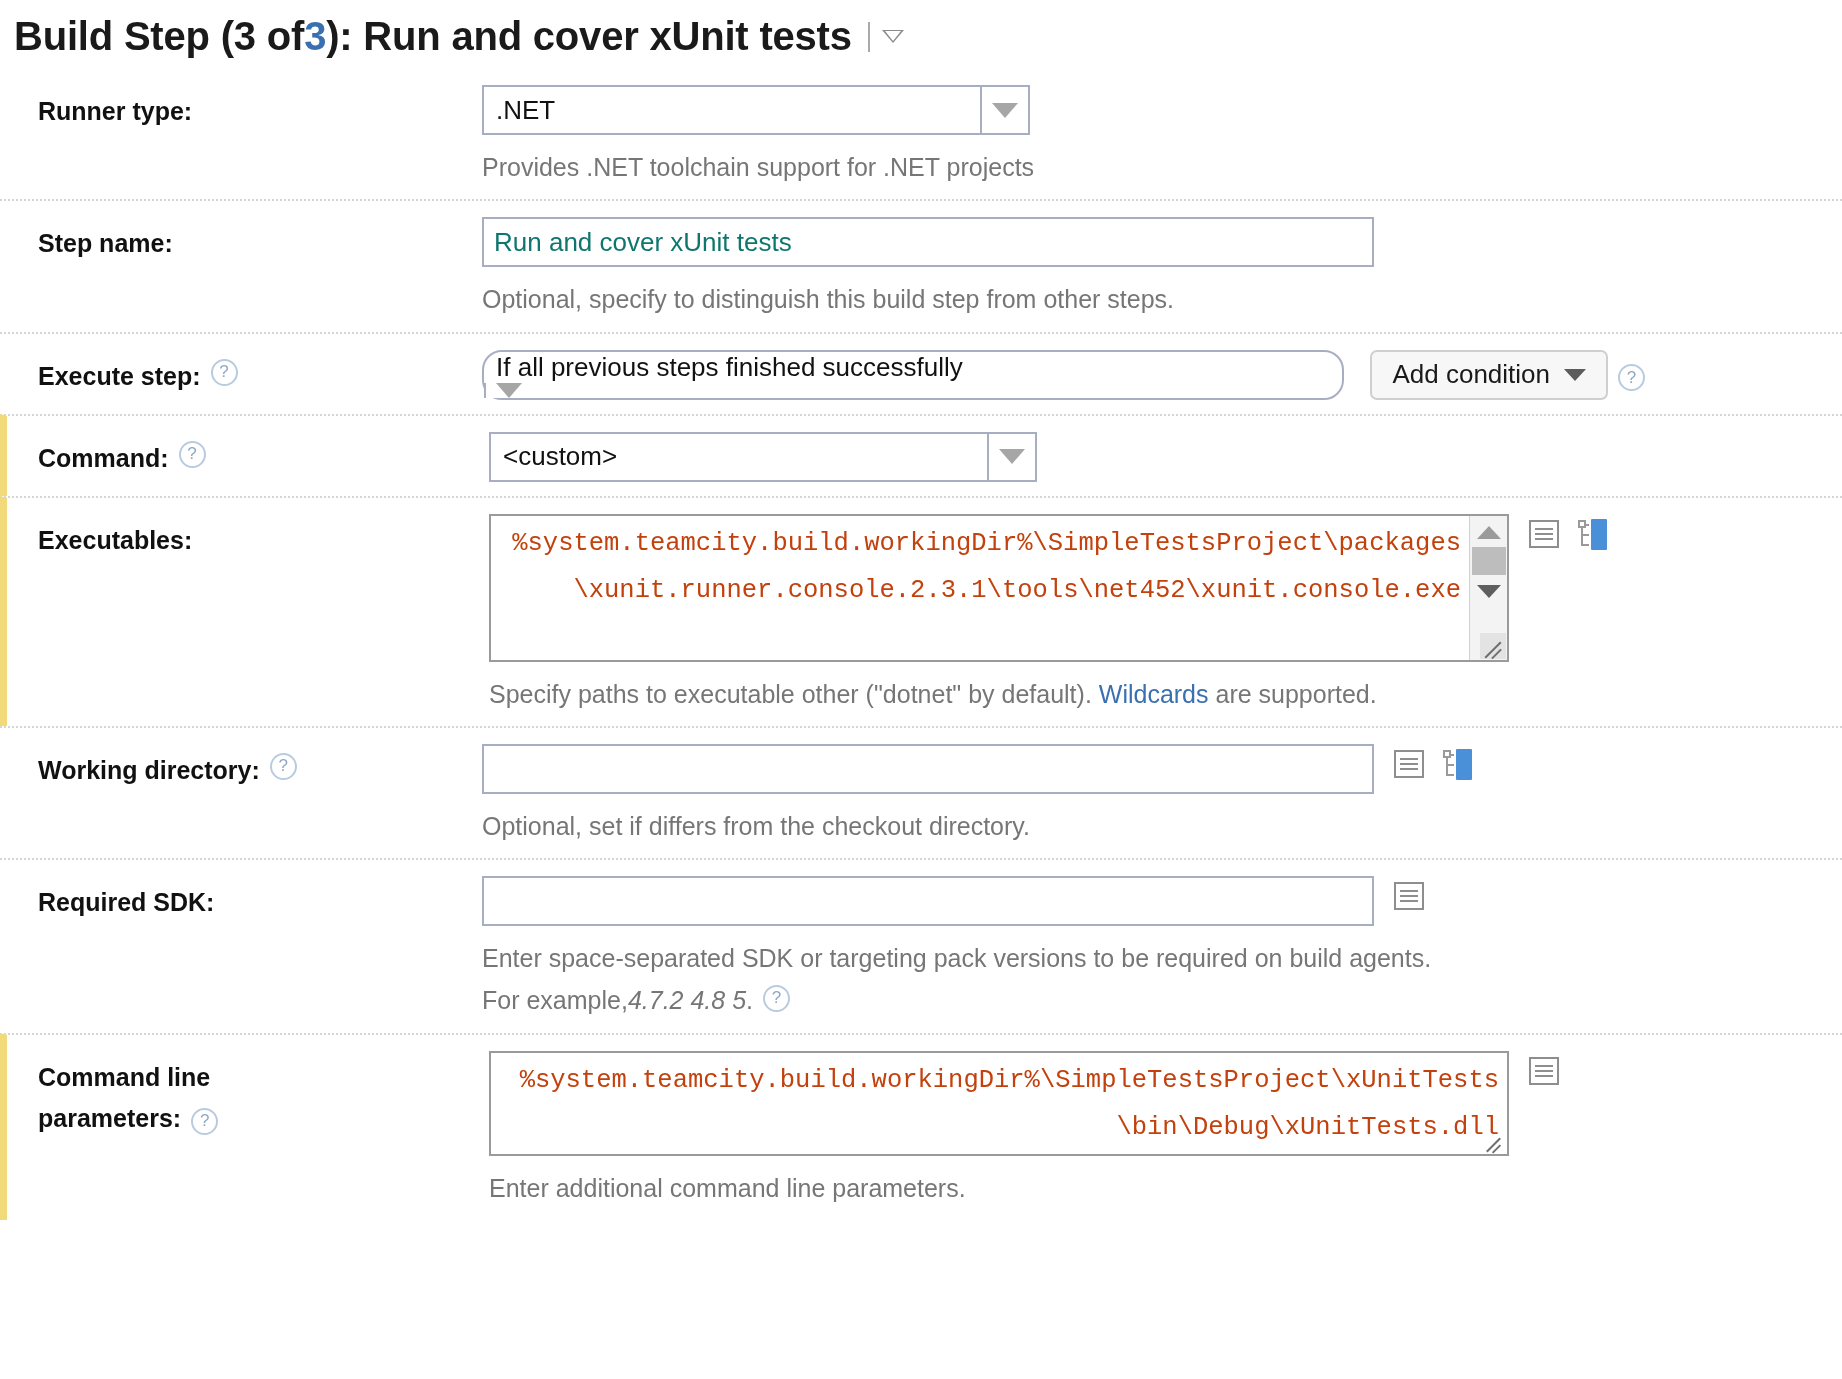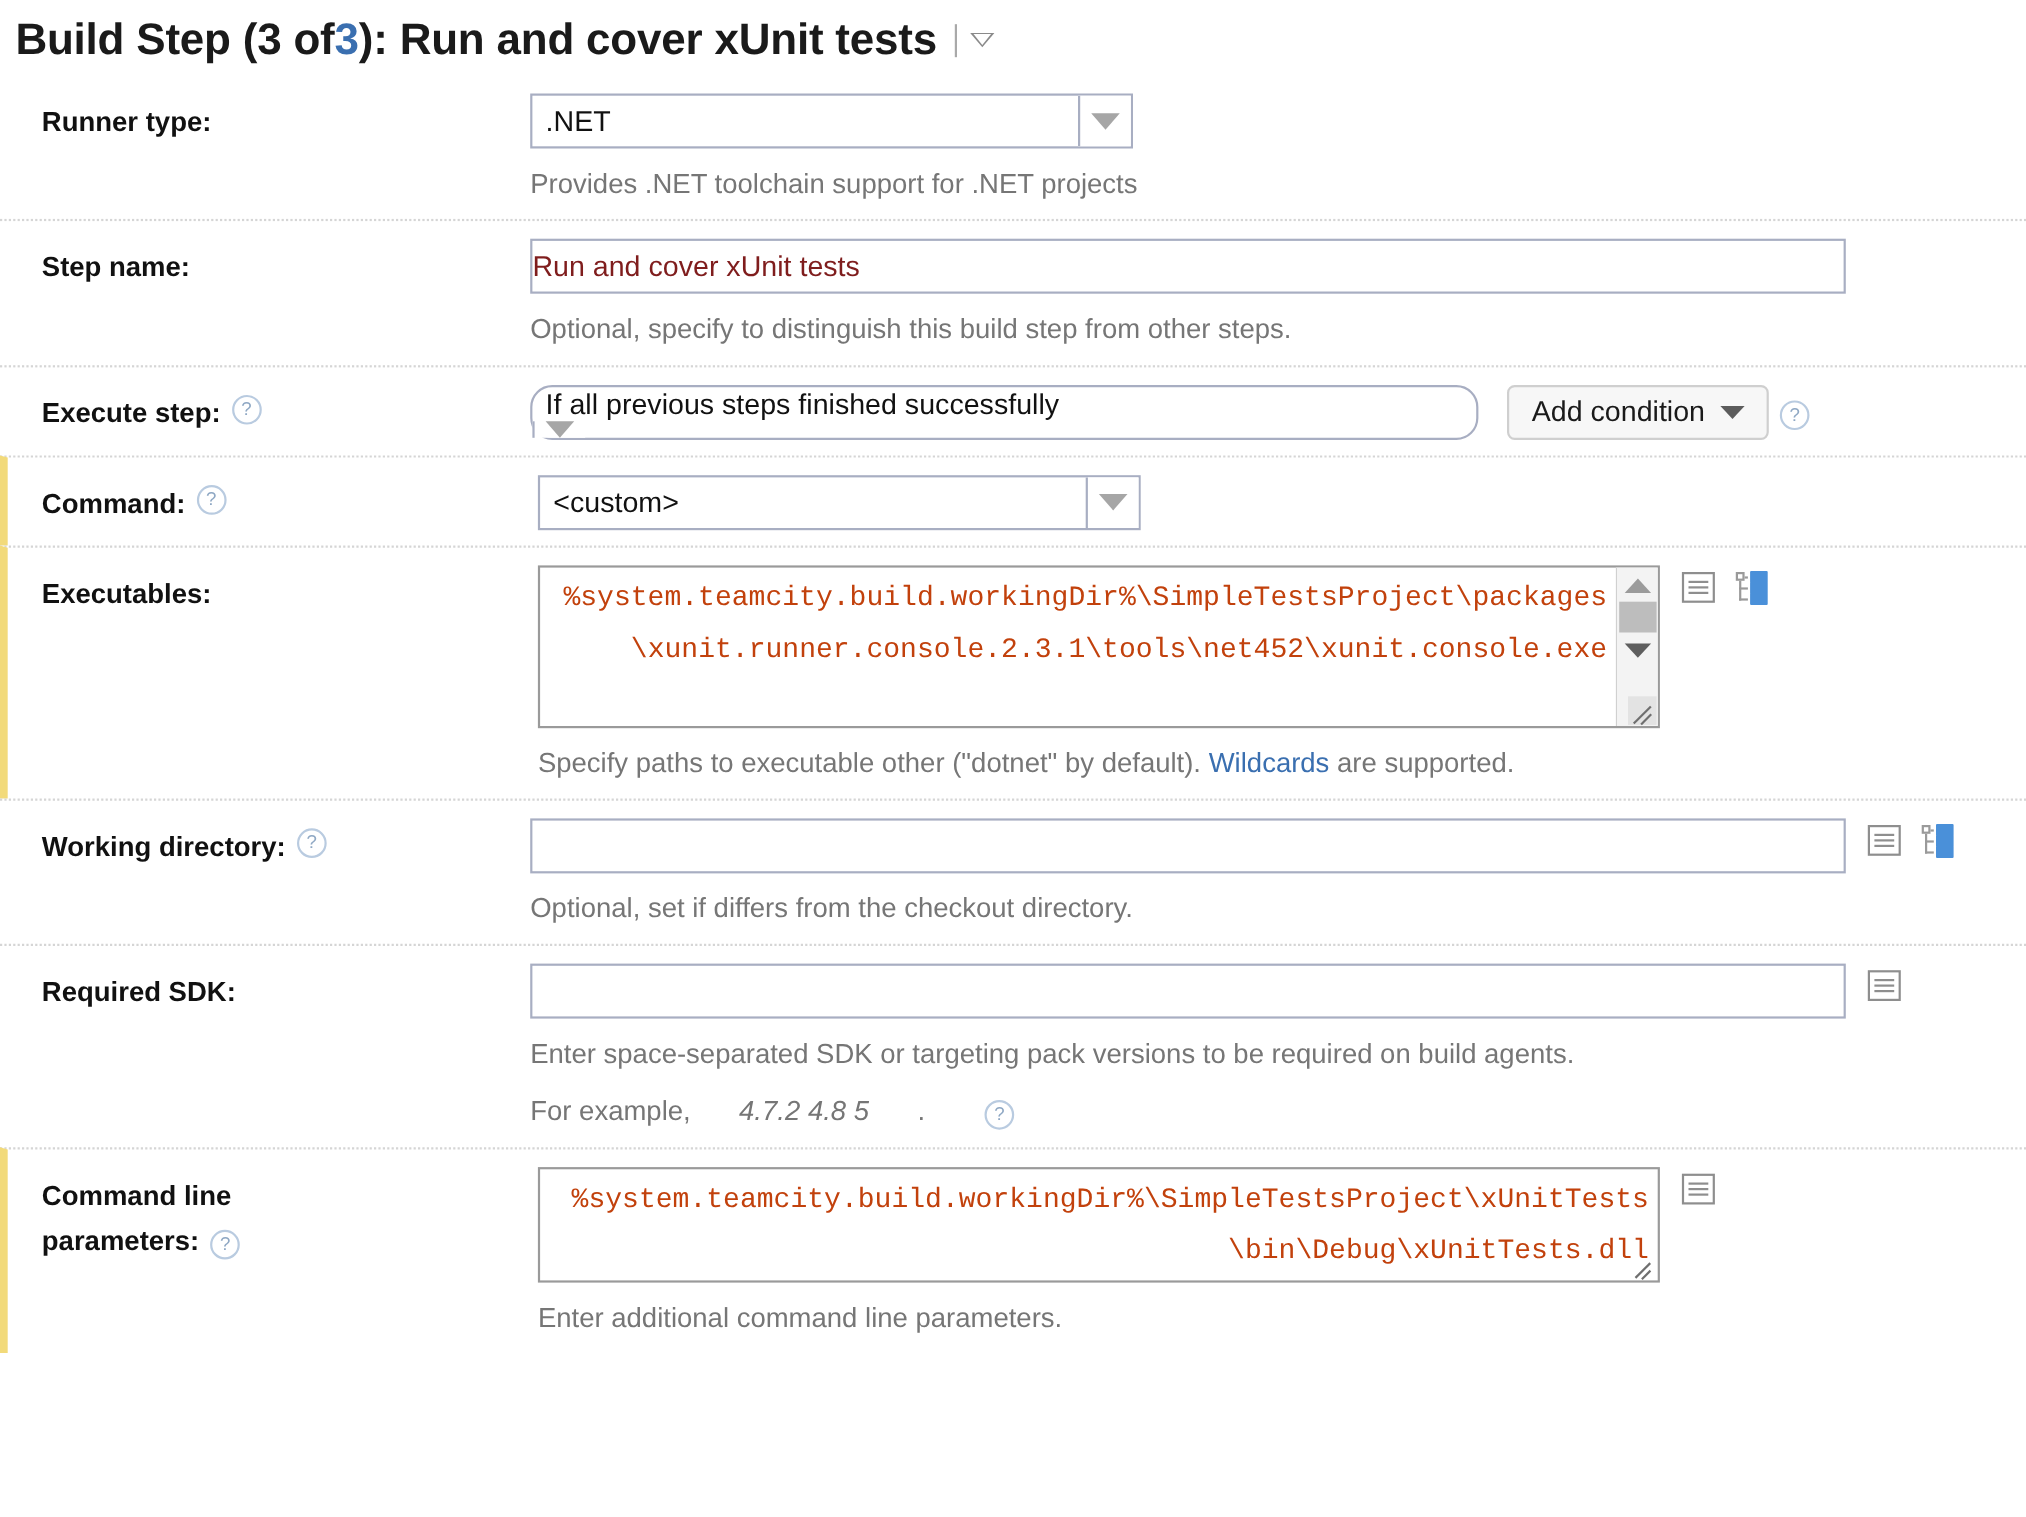--- a/index.html
+++ b/index.html
@@ -142,28 +142,28 @@
     cursor: pointer;
   }
   .tri-down {
     width: 0; height: 0;
     border-left: 13px solid transparent;
     border-right: 13px solid transparent;
     border-top: 15px solid #a6a6a6;
   }
 
   .text-input {
-    width: 1196px;
+    width: 892px;
     height: 50px;
     border: 2px solid #a8aec2;
     background: #fff;
     font-size: 26px;
     font-family: "Liberation Sans", sans-serif;
-    color: #7f1d1d;
-    padding: 0 0;
+    color: #0f766e;
+    padding: 0 10px;
     outline: none;
   }
 
   
   .ta-wrap {
     position: relative;
     display: inline-block;
     vertical-align: top;
   }
   .ta {
@@ -324,21 +324,21 @@
     font-size: 25px;
     color: #767676;
     margin-top: 14px;
     line-height: 1.45;
   }
   .hint a {
     color: #3a6fb0;
     text-decoration: none;
   }
   .hint .ital { font-style: italic; color: #767676; }
-  .hint-row2 { margin-top: 16px; display: flex; align-items: center; gap: 44px; }
+  .hint-row2 { margin-top: 6px; display: flex; align-items: flex-start; }
 
   
   .cond-group {
     display: inline-flex;
     align-items: center;
     margin-left: 22px;
     vertical-align: top;
   }
   .btn {
     display: inline-flex;

